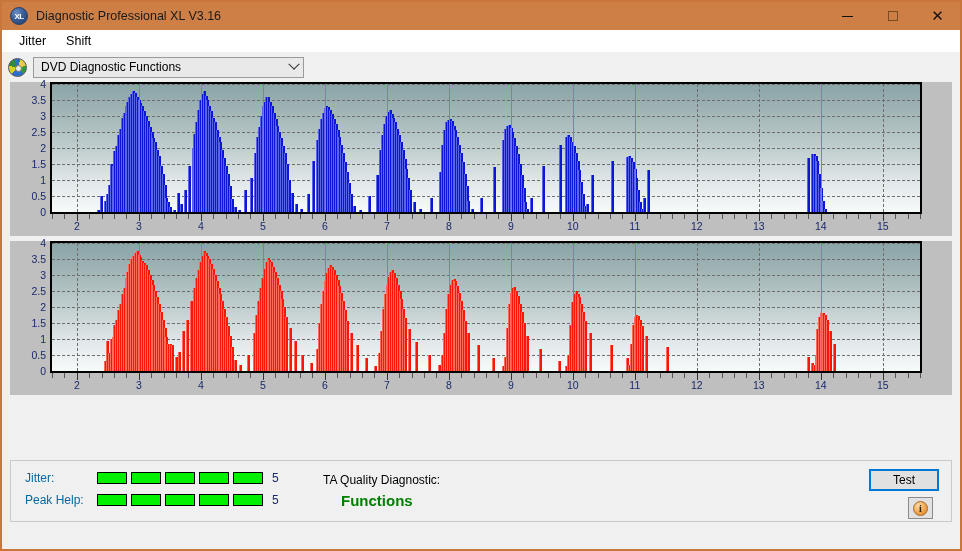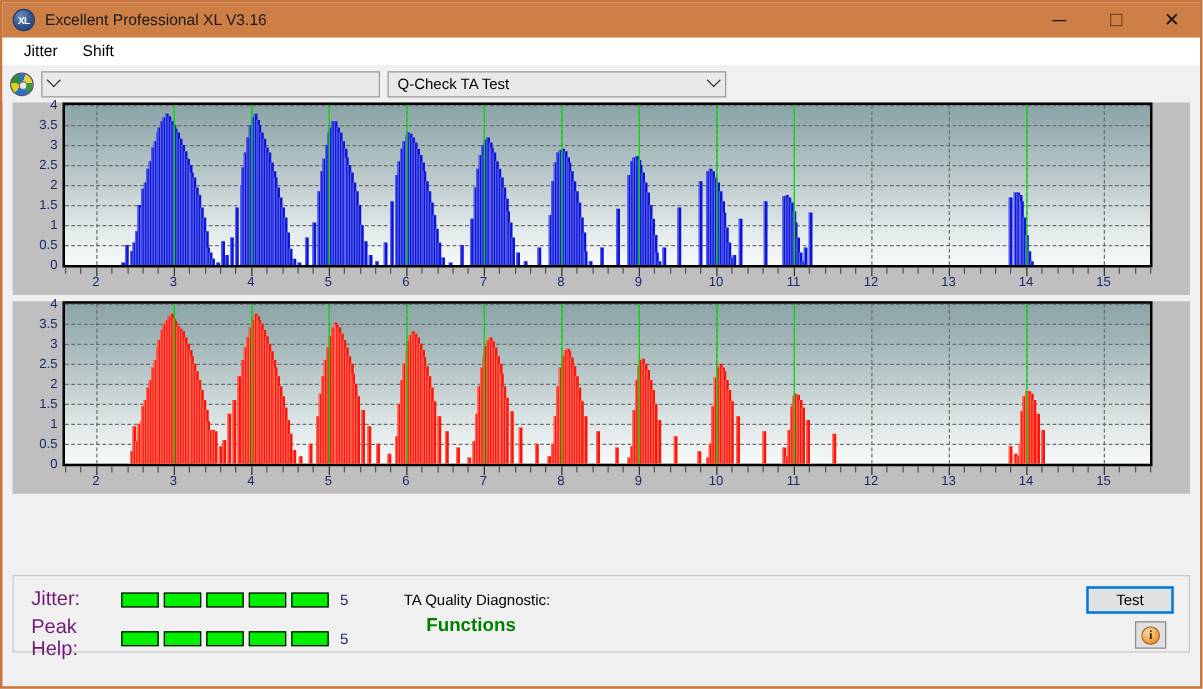--- a/index.html
+++ b/index.html
@@ -119,21 +119,21 @@
   .chart-pad-r{width:30px;flex:none;}
 
   
   .footer{
     position:absolute;left:8px;right:8px;top:458px;height:62px;
     border:1px solid #c9c9c9;background:#f0f0f0;box-sizing:border-box;
   }
   .meter-row{
     position:absolute;display:flex;align-items:center;
   }
-  .meter-label{width:72px;font-size:16px;color:#701a75;}
+  .meter-label{width:72px;font-size:12px;color:#0369a1;}
   .meter-boxes{display:flex;gap:4px;}
   .mbox{width:30px;height:12px;background:#00f000;border:1px solid #000;box-sizing:border-box;}
   .meter-val{margin-left:9px;font-size:12px;color:#1b2a6b;}
   .tq-label{position:absolute;left:312px;top:12px;font-size:12px;color:#000;}
   .tq-value{position:absolute;left:330px;top:31px;font-size:15px;font-weight:bold;color:#008000;}
   .start-btn{
     position:absolute;right:12px;top:8px;width:70px;height:22px;
     background:#e1e1e1;border:2px solid #0078d7;box-sizing:border-box;
     font-size:12px;color:#000;display:flex;align-items:center;justify-content:center;
   }
@@ -157,21 +157,21 @@
   }
   .status-text{font-size:12px;color:#e02020;padding-left:5px;}
 </style>
 </head>
 <body>
 
 <div class="window">
 
   <div class="titlebar">
     <div class="app-icon">XL</div>
-    <div class="title-text">Excellent Professional XL V3.16</div>
+    <div class="title-text">Diagnostic Professional XL V3.16</div>
     <div class="win-btns">
       <div class="win-btn">
           <i class="glyph-min"></i>
         </div>
       <div class="win-btn">
           <i class="glyph-max"></i>
         </div>
       <div class="win-btn">
           <span class="glyph-close">✕</span>
         </div>
@@ -179,26 +179,21 @@
   </div>
 
   <div class="menubar">
     <div class="menu-item">Jitter</div>
     <div class="menu-item">Shift</div>
   </div>
 
   <div class="toolbar">
     <div class="disc-icon"></div>
     <div class="combo" id="combo-function">
-      <span class="arrow">
-          <i class="chev"></i>
-        </span>
-    </div>
-    <div class="combo" id="combo-test">
-      <span class="cv">Q-Check TA Test</span>
+      <span class="cv">DVD Diagnostic Functions</span>
       <span class="arrow">
           <i class="chev"></i>
         </span>
     </div>
   </div>
 
   <div class="charts">
 
     <div class="chart-panel">
       <div class="chart-row">

